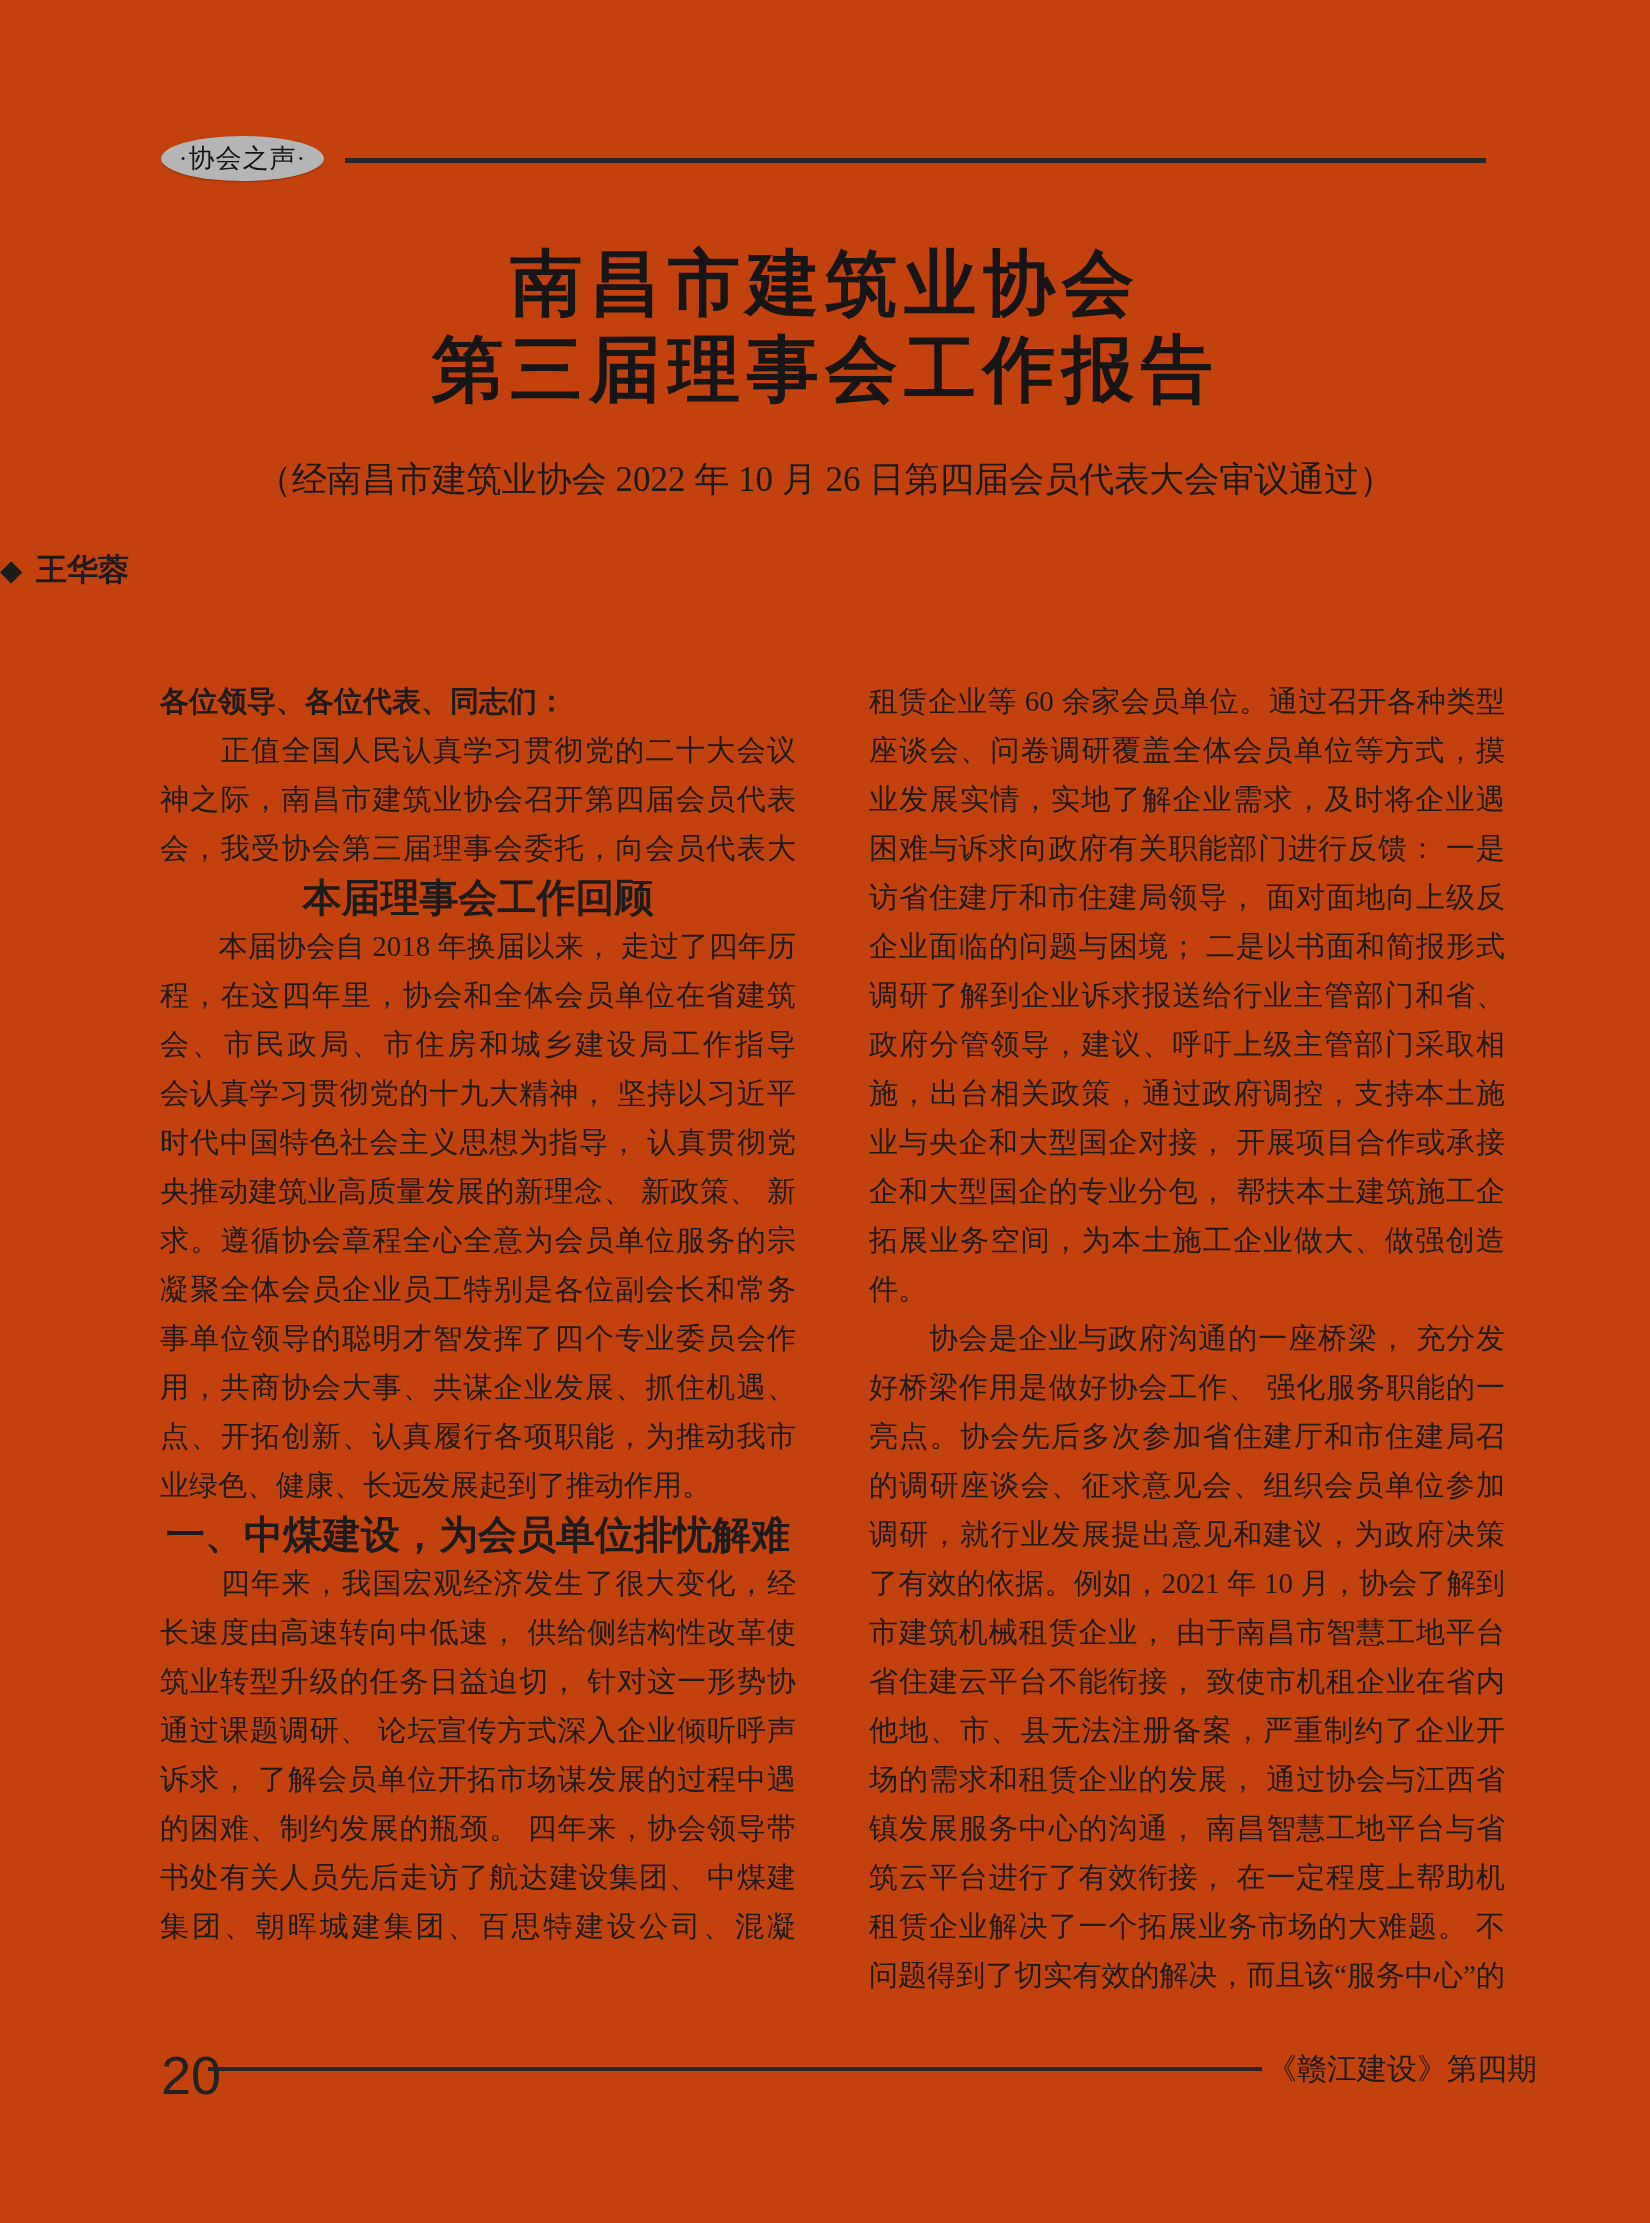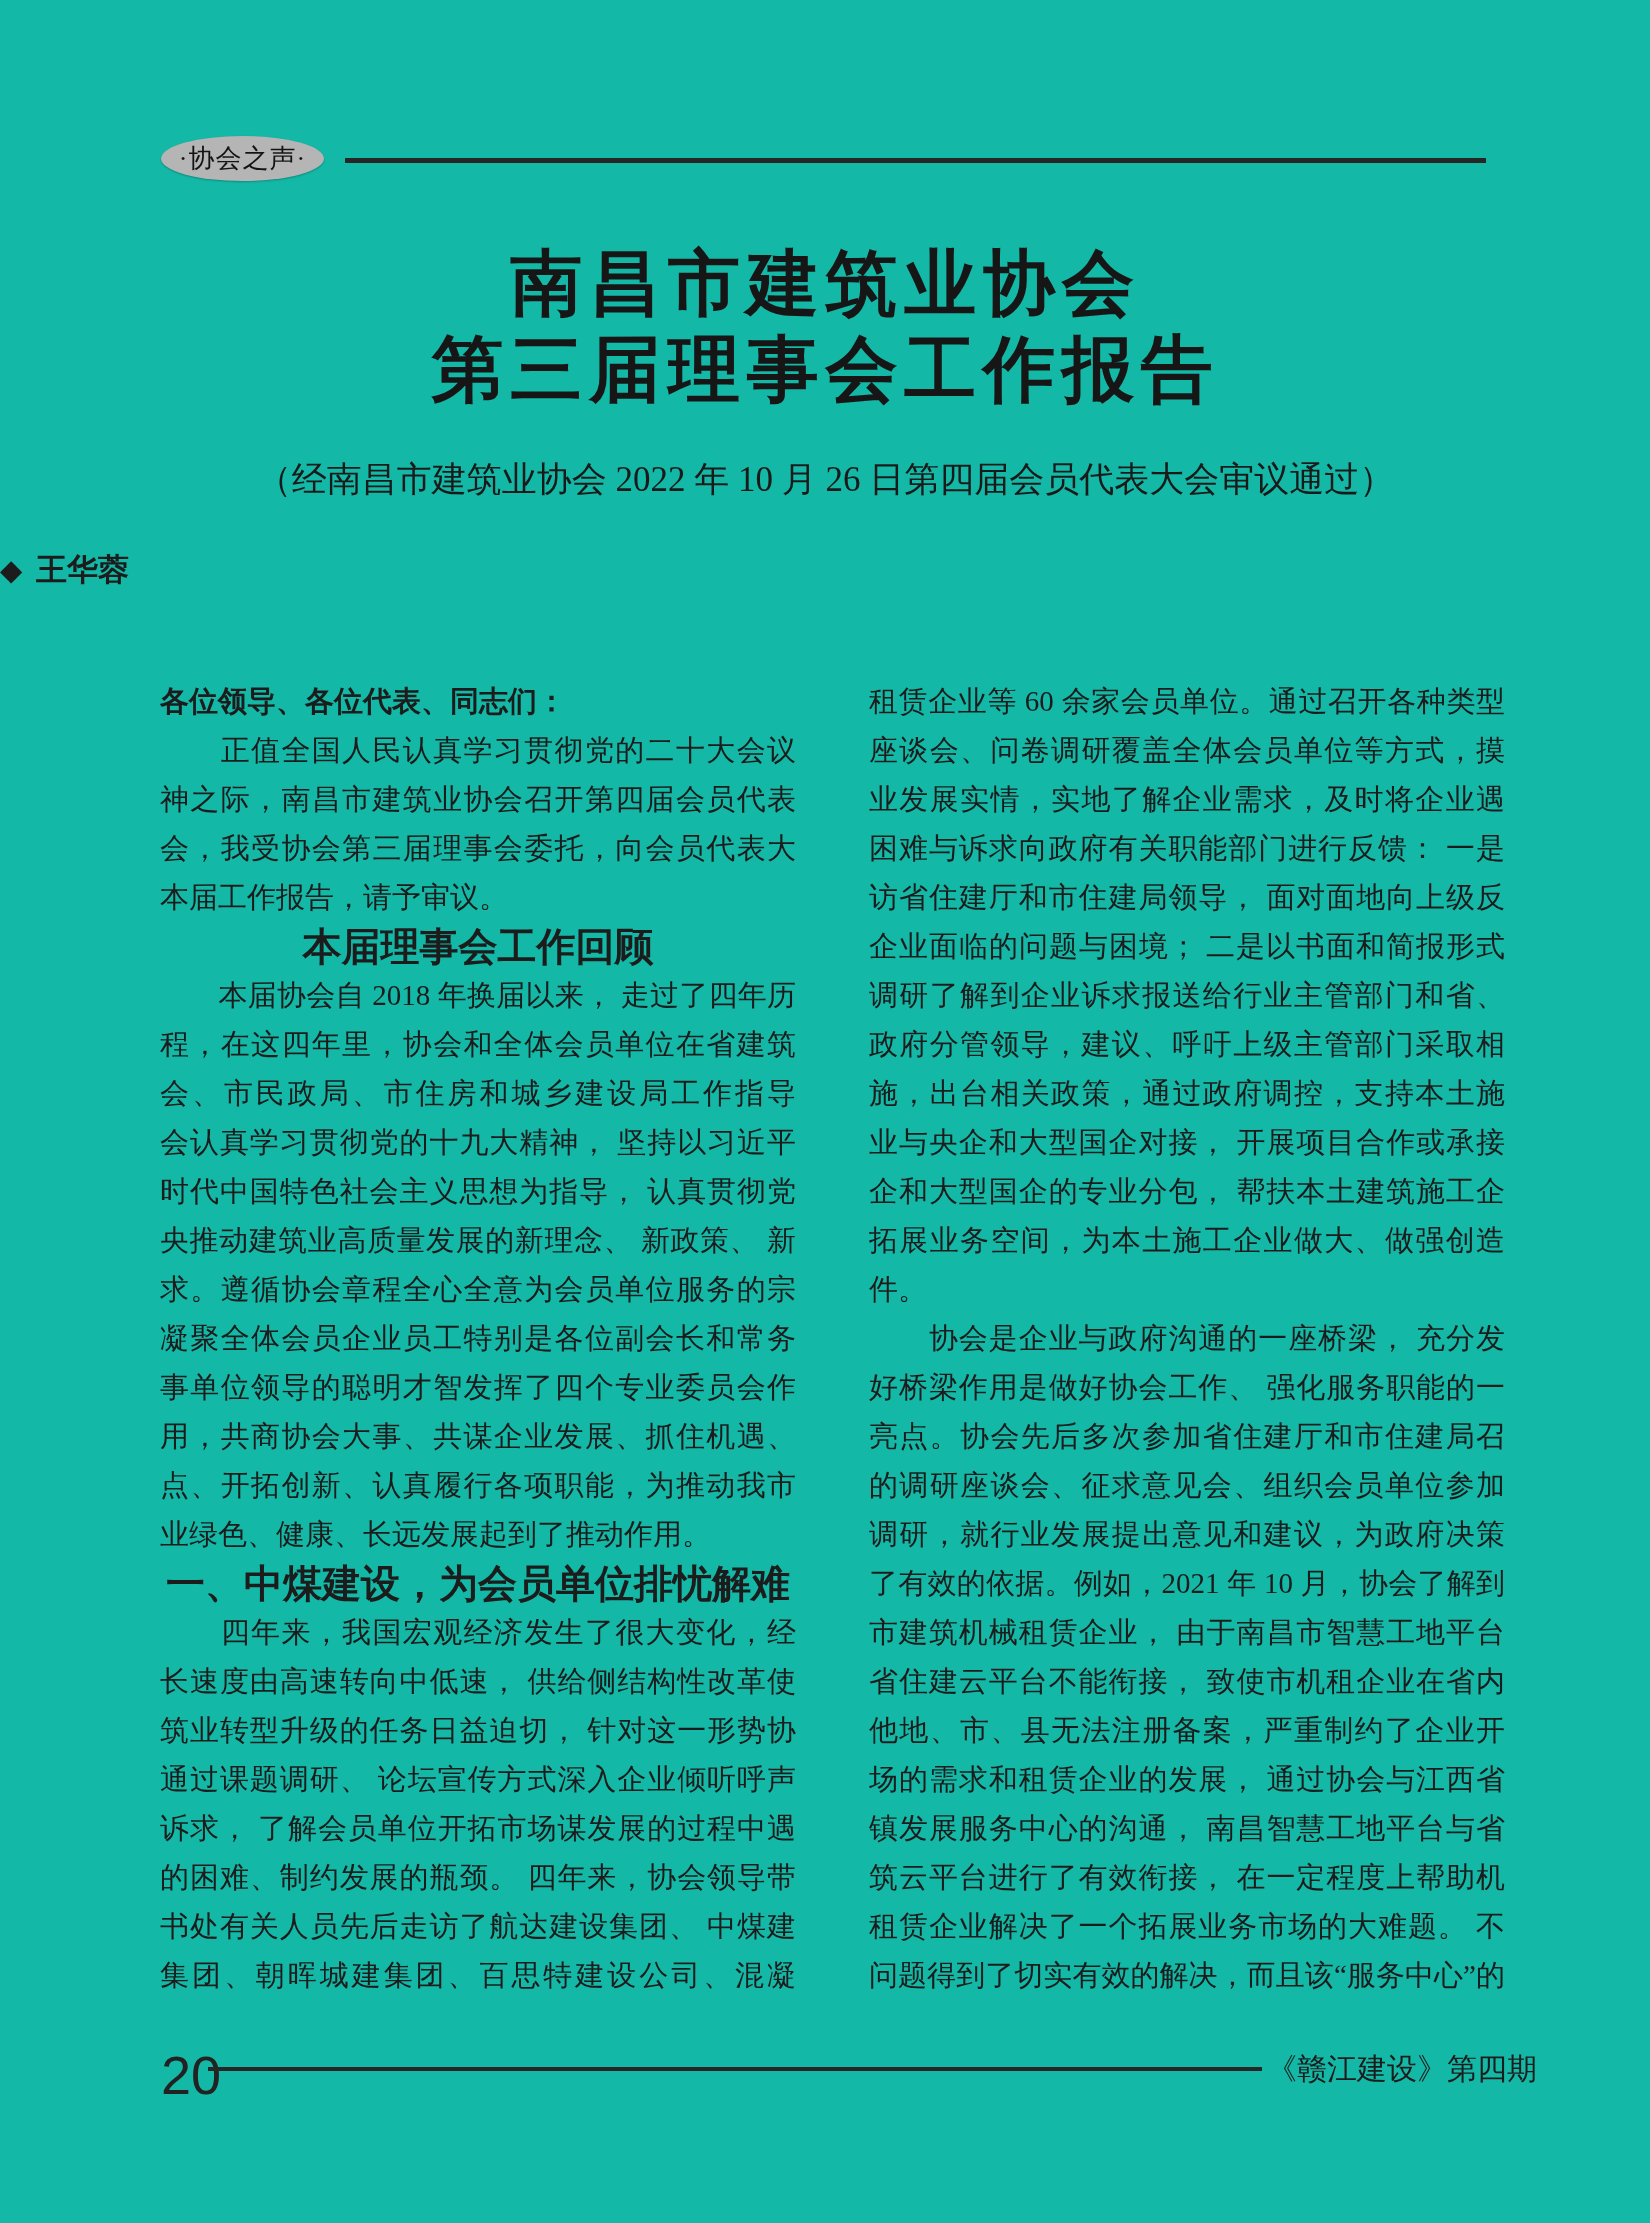--- a/index.html
+++ b/index.html
@@ -1,21 +1,21 @@
 <!DOCTYPE html>
 <html lang="zh"><head>
 <meta charset="utf-8">
 <style>
   html, body { margin: 0; padding: 0; background: #e8e8e8; }
   .page {
     position: relative;
     width: 1651px;
     height: 2223px;
     margin: 0 auto;
-    background: #14b8a6;
+    background: #c2410c;
     color: #1c1c1c;
     font-family: "Liberation Serif", "DejaVu Serif", serif;
     overflow: hidden;
   }
   
   .badge {
     position: absolute;
     left: 161px; top: 136px;
     width: 163px; height: 45px;
     background: #b5b5b5;
@@ -133,21 +133,20 @@
 
   <div class="author">
     <span class="diamond">◆</span><span>王华蓉</span>
   </div>
 
   <div class="column left">
       <div class="line salutation">各位领导、各位代表、同志们：</div>
       <div class="line">　　正值全国人民认真学习贯彻党的二十大会议精</div>
       <div class="line">神之际，南昌市建筑业协会召开第四届会员代表大</div>
       <div class="line">会，我受协会第三届理事会委托，向会员代表大会作</div>
-      <div class="line end">本届工作报告，请予审议。</div>
       <div class="line heading">本届理事会工作回顾</div>
       <div class="line">　　本届协会自 2018 年换届以来， 走过了四年历</div>
       <div class="line">程，在这四年里，协会和全体会员单位在省建筑业协</div>
       <div class="line">会、市民政局、市住房和城乡建设局工作指导下，我</div>
       <div class="line">会认真学习贯彻党的十九大精神， 坚持以习近平新</div>
       <div class="line">时代中国特色社会主义思想为指导， 认真贯彻党中</div>
       <div class="line">央推动建筑业高质量发展的新理念、 新政策、 新要</div>
       <div class="line">求。遵循协会章程全心全意为会员单位服务的宗旨，</div>
       <div class="line">凝聚全体会员企业员工特别是各位副会长和常务理</div>
       <div class="line">事单位领导的聪明才智发挥了四个专业委员会作</div>

